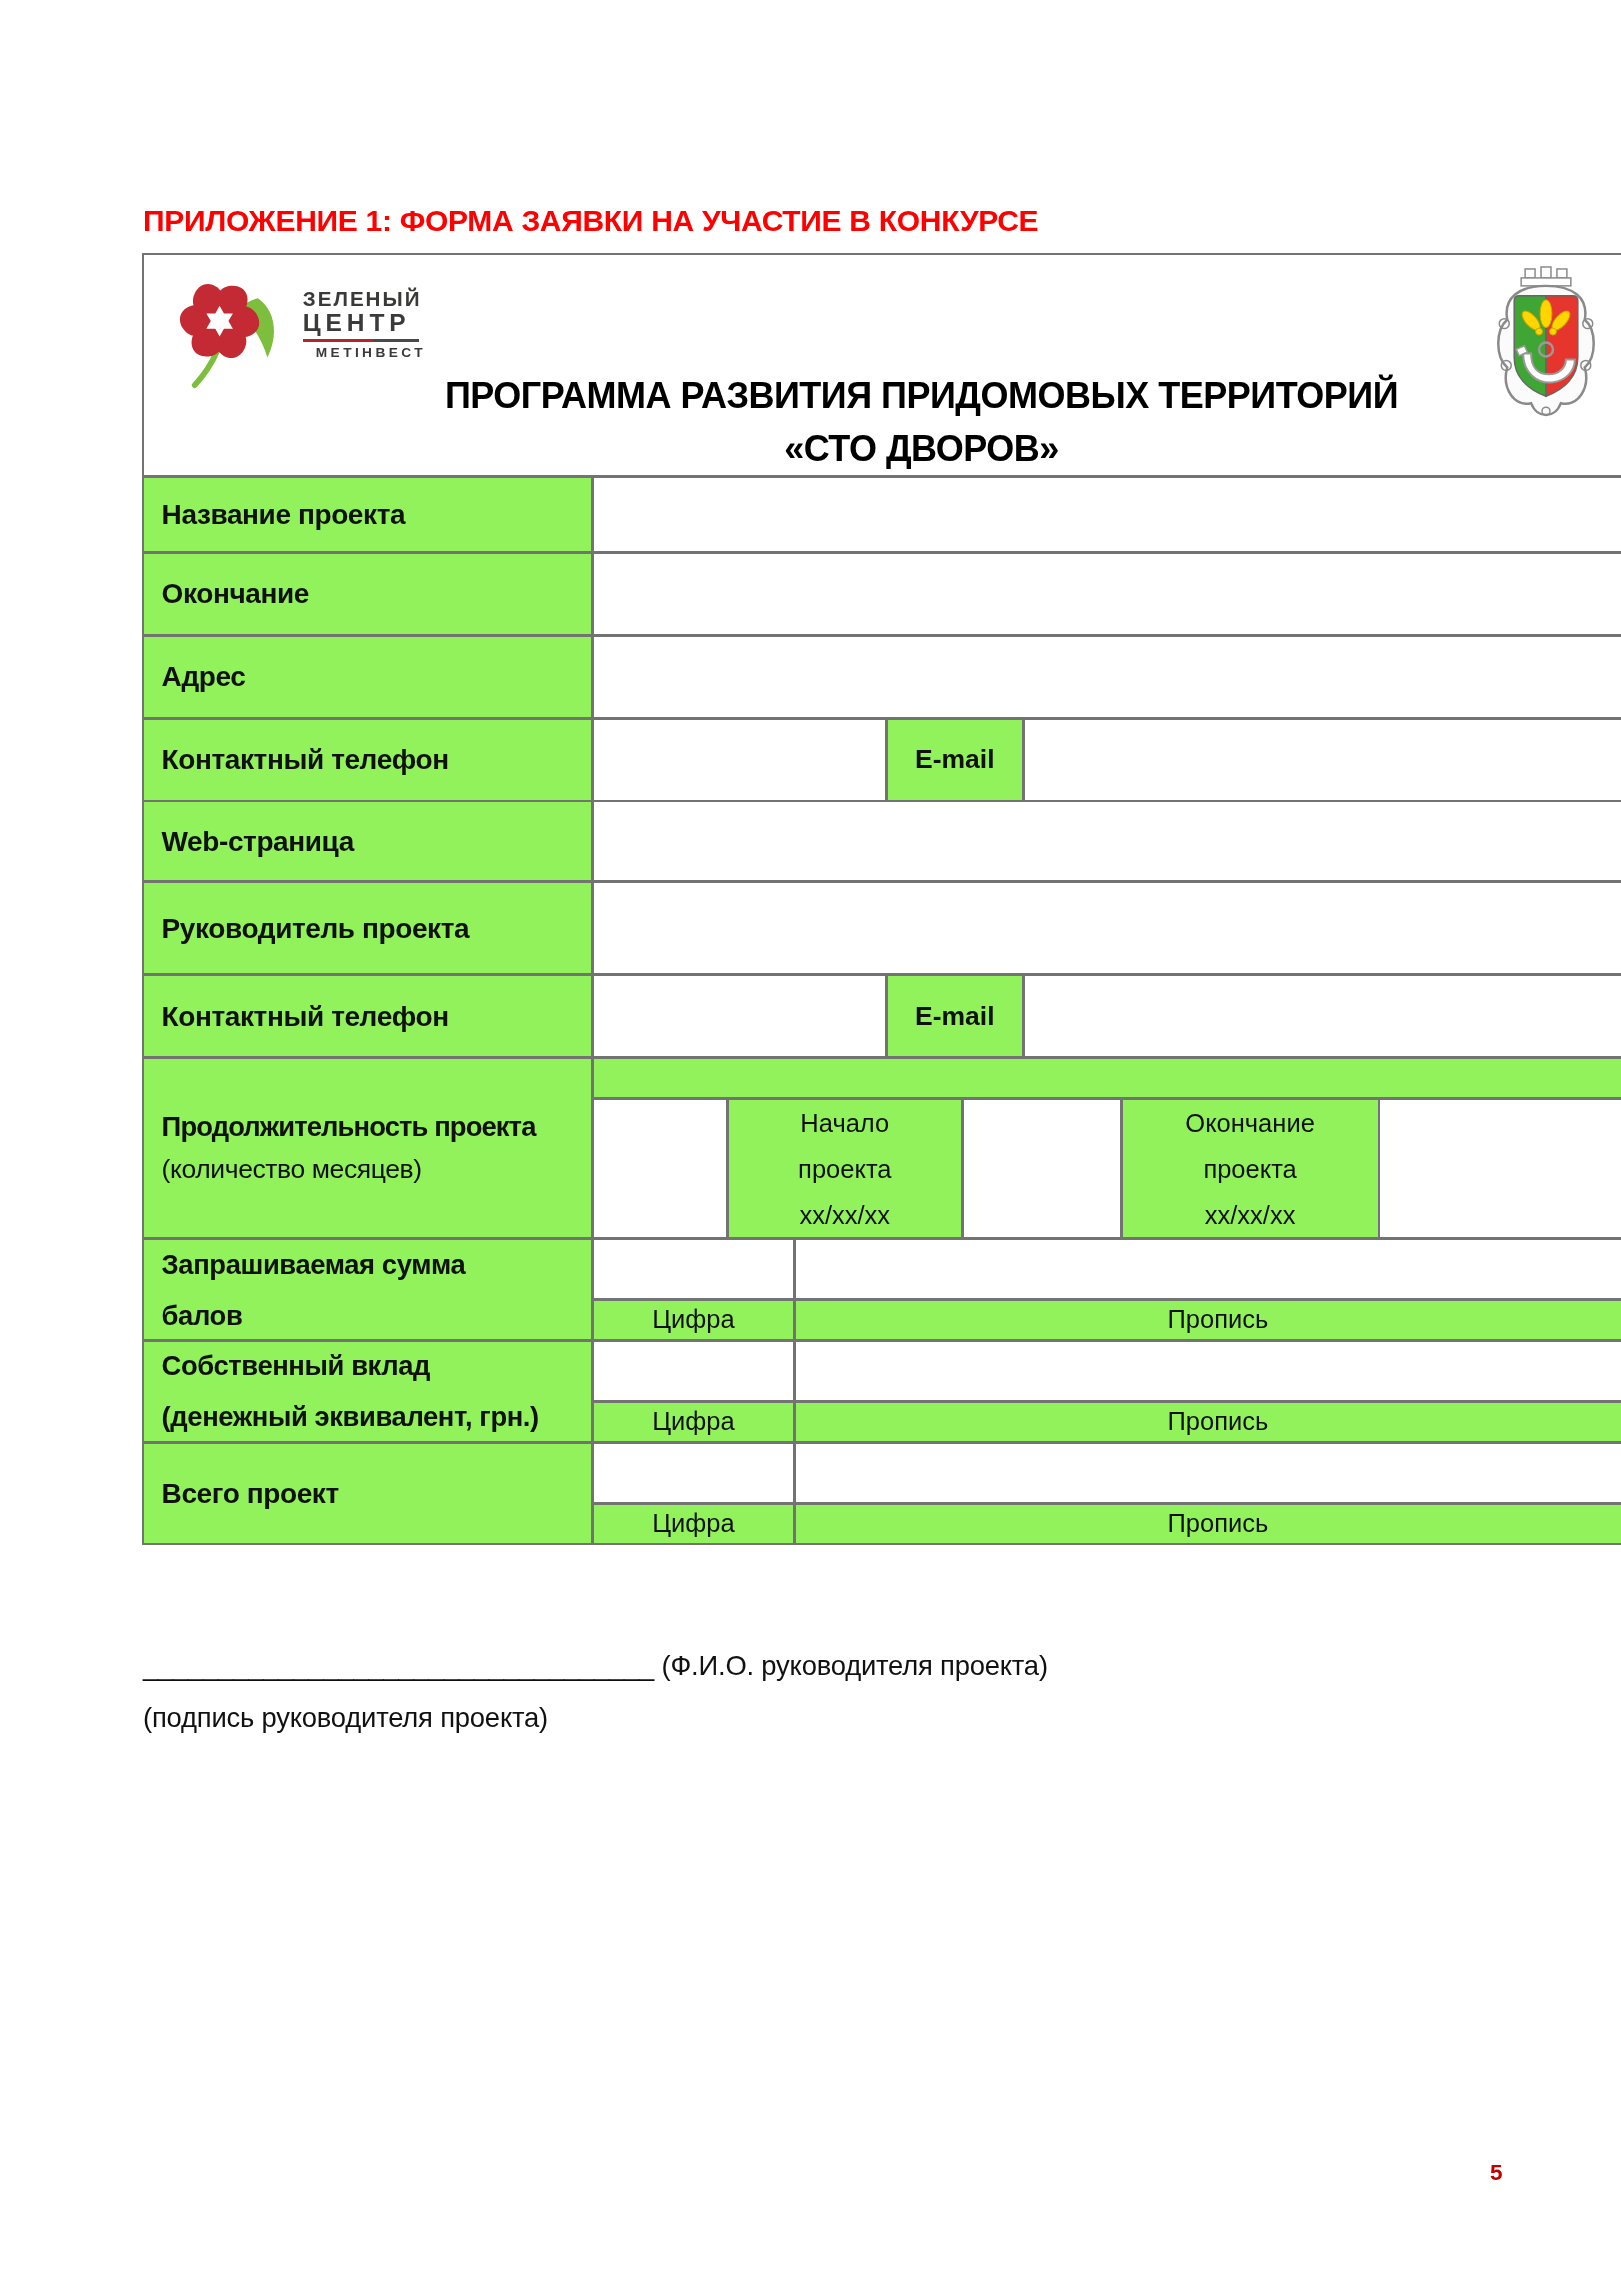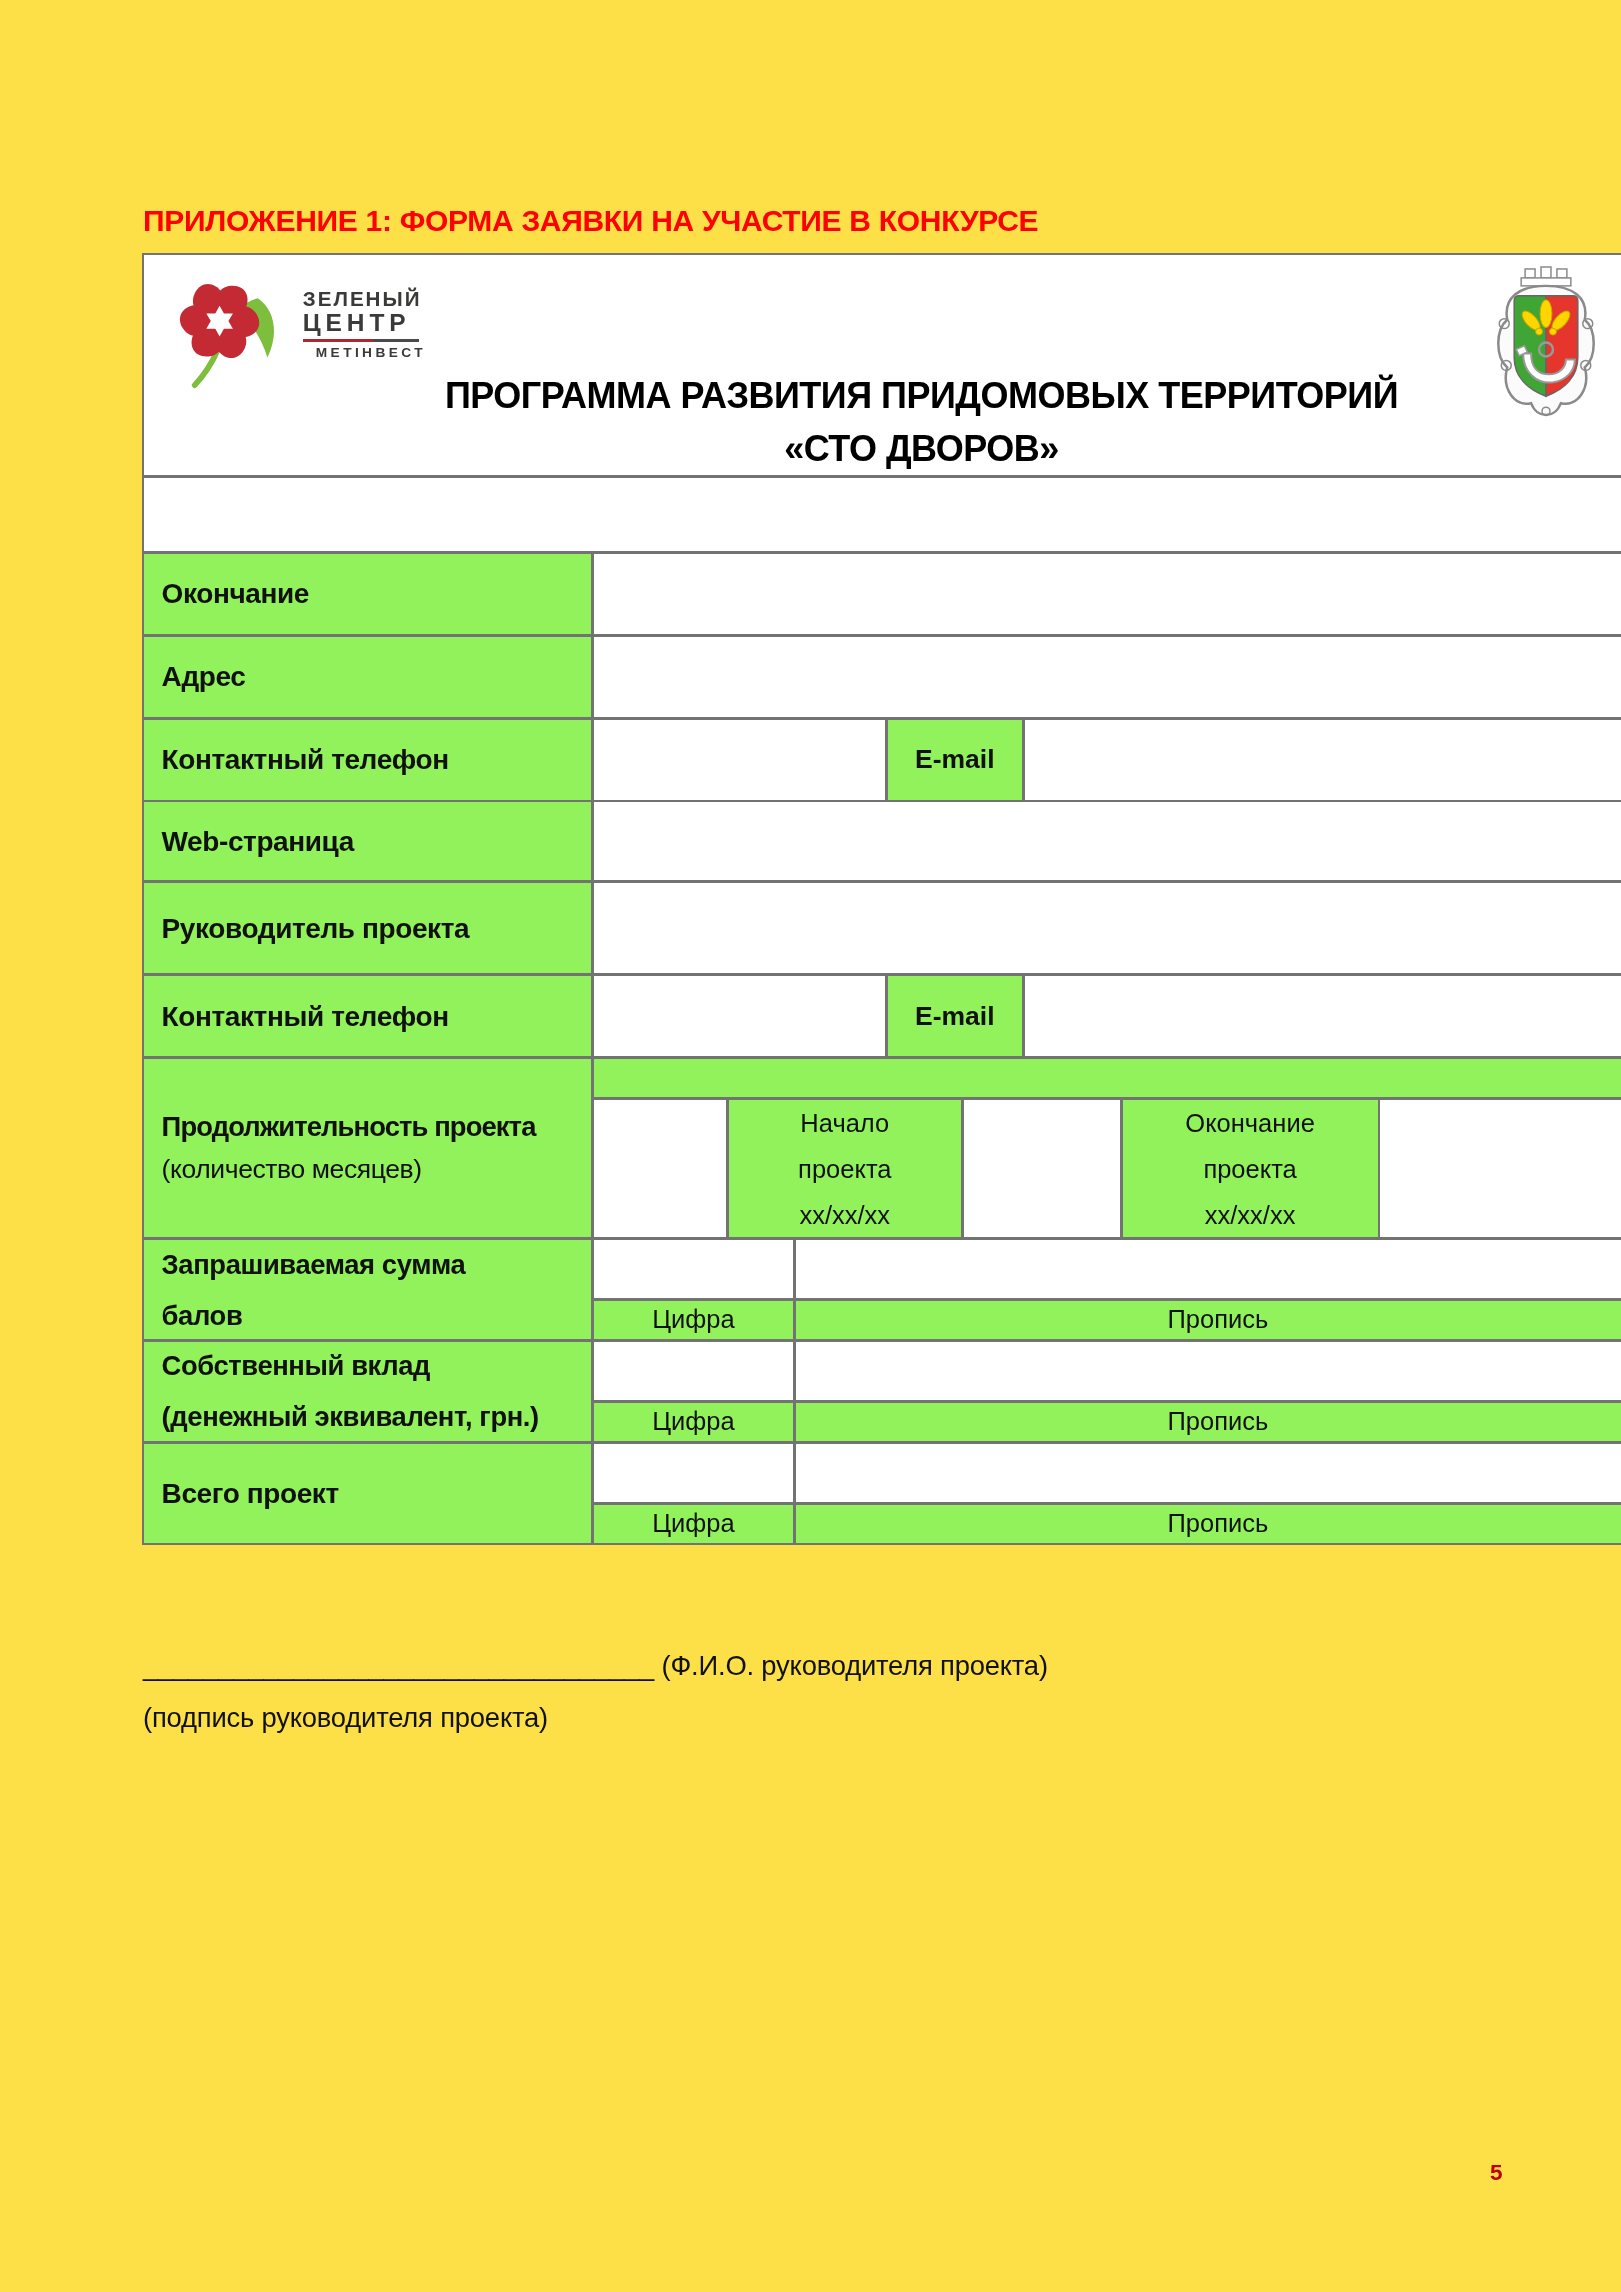--- a/index.html
+++ b/index.html
@@ -1,17 +1,17 @@
 <!DOCTYPE html>
 <html><head>
 <meta charset="utf-8">
 <style>
   html,body{margin:0;padding:0;background:#e8e8e8;}
   .page{
-    position:relative;width:1621px;height:2293px;background:#fde047;
+    position:relative;width:1621px;height:2293px;background:#ffffff;
     font-family:"Liberation Sans", sans-serif;color:#111;margin:0 auto;
     overflow:hidden;
   }
   
   .appendix-title{
     position:absolute;left:143px;top:204px;
     font-size:30px;font-weight:bold;color:#ff0000;letter-spacing:-0.3px;
     white-space:nowrap;
   }
   
@@ -141,20 +141,23 @@
         <rect x="26" y="84" width="9" height="7" fill="#ffffff" stroke="#9a9a9a" stroke-width="1.5" transform="rotate(-25 30 87)"></rect>
       </svg>
 
       <div class="program-title">
         <div>ПРОГРАММА РАЗВИТИЯ ПРИДОМОВЫХ ТЕРРИТОРИЙ</div>
         <div>«СТО ДВОРОВ»</div>
       </div>
     </div>
 
     <div class="trow h74">
+      <div class="cell green label-cell">
+          <span>Название проекта</span>
+        </div>
       <div class="cell val"></div>
     </div>
 
     <div class="trow h82">
       <div class="cell green label-cell">
           <span>Окончание</span>
         </div>
       <div class="cell val"></div>
     </div>
 

